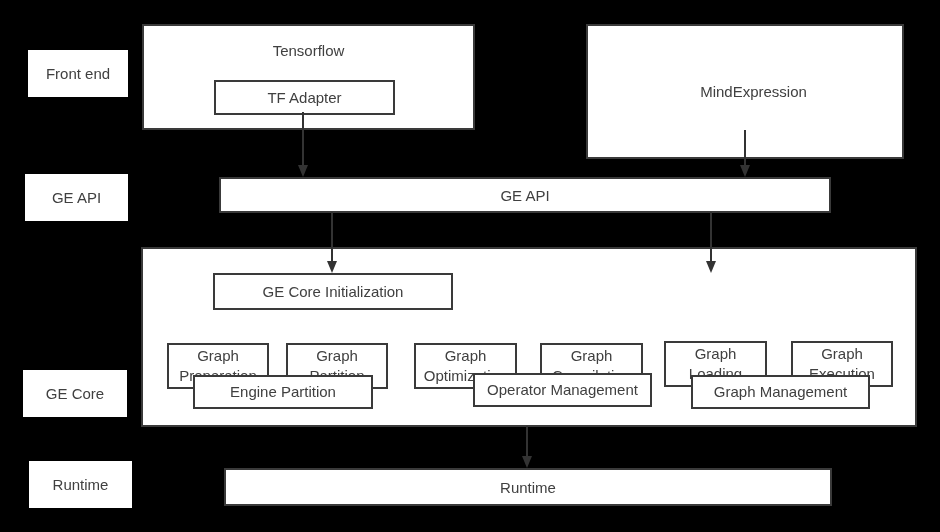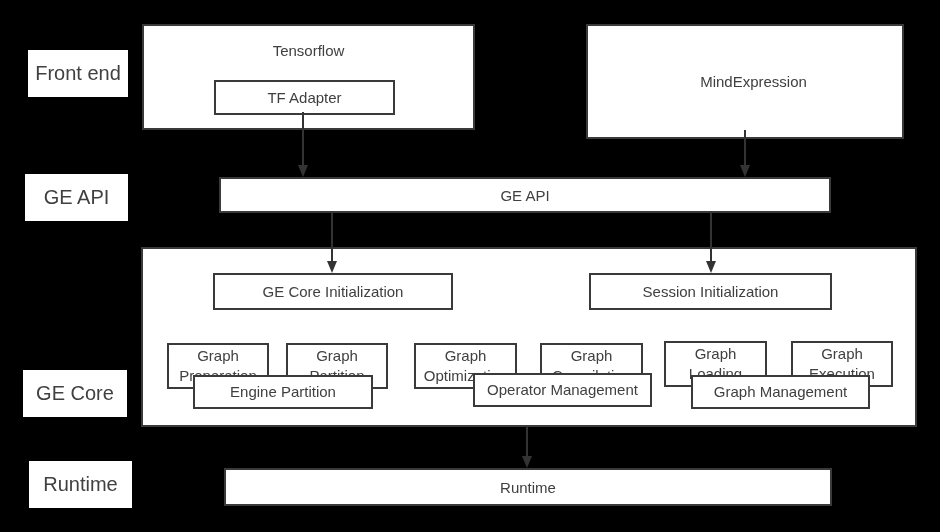--- a/index.html
+++ b/index.html
@@ -22,21 +22,21 @@
     background: var(--background);
     overflow: hidden;
   }
   .row-label {
     position: absolute;
     background: var(--box-fill);
     color: var(--text);
     display: flex;
     align-items: center;
     justify-content: center;
-    font-size: 20px;
+    font-size: 15px;
   }
   .box {
     position: absolute;
     background: var(--box-fill);
     border: 2px solid var(--box-border);
     color: var(--text);
     font-size: 15px;
   }
   .flex-center {
     display: flex;
@@ -95,28 +95,27 @@
   <div class="row-label" style="left:28px; top:50px; width:100px; height:47px;">Front end</div>
   <div class="row-label" style="left:25px; top:174px; width:103px; height:47px;">GE API</div>
   <div class="row-label" style="left:23px; top:323px; width:104px; height:47px;margin-top:47px;">GE Core</div>
   <div class="row-label" style="left:29px; top:461px; width:103px; height:47px;">Runtime</div>
 
   <div class="box" style="left:142px; top:24px; width:333px; height:106px;">
     <div class="box-title">Tensorflow</div>
     <div class="inner-box" style="left:70px; top:54px; width:181px; height:35px;">TF Adapter</div>
   </div>
 
-  <div class="box flex-center" style="left:586px; top:24px; width:318px; height:115px;padding-left:17px;">MindExpression</div>
+  <div class="box flex-center" style="left:586px; top:24px; width:318px; height:135px;padding-left:17px;">MindExpression</div>
 
   <div class="box flex-center" style="left:219px; top:177px; width:612px; height:36px;">GE API</div>
 
   <div class="box" style="left:141px; top:247px; width:776px; height:180px;">
 
     <div class="inner-box" style="left:70px; top:24px; width:240px; height:37px;">GE Core Initialization</div>
-    <div class="inner-box" style="left:446px; top:24px; width:243px; height:37px;">Session Initialization</div>
 
     <div class="inner-box module" style="left:24px; top:70px; width:102px; height:46px;">Graph Preparation</div>
     <div class="inner-box module" style="left:143px; top:70px; width:102px; height:46px;">Graph Partition</div>
     <div class="inner-box module" style="left:271px; top:70px; width:103px; height:46px;">Graph Optimization</div>
     <div class="inner-box module" style="left:521px; top:68px; width:103px; height:46px;">Graph Loading</div>
     <div class="inner-box module" style="left:397px; top:70px; width:103px; height:46px;">Graph Compilation</div>
     <div class="inner-box module" style="left:648px; top:68px; width:102px; height:46px;">Graph Execution</div>
 
     <div class="inner-box" style="left:50px; top:126px; width:180px; height:34px;">Engine Partition</div>
     <div class="inner-box" style="left:298px; top:124px; width:179px; height:34px;margin-left:32px;">Operator Management</div>

